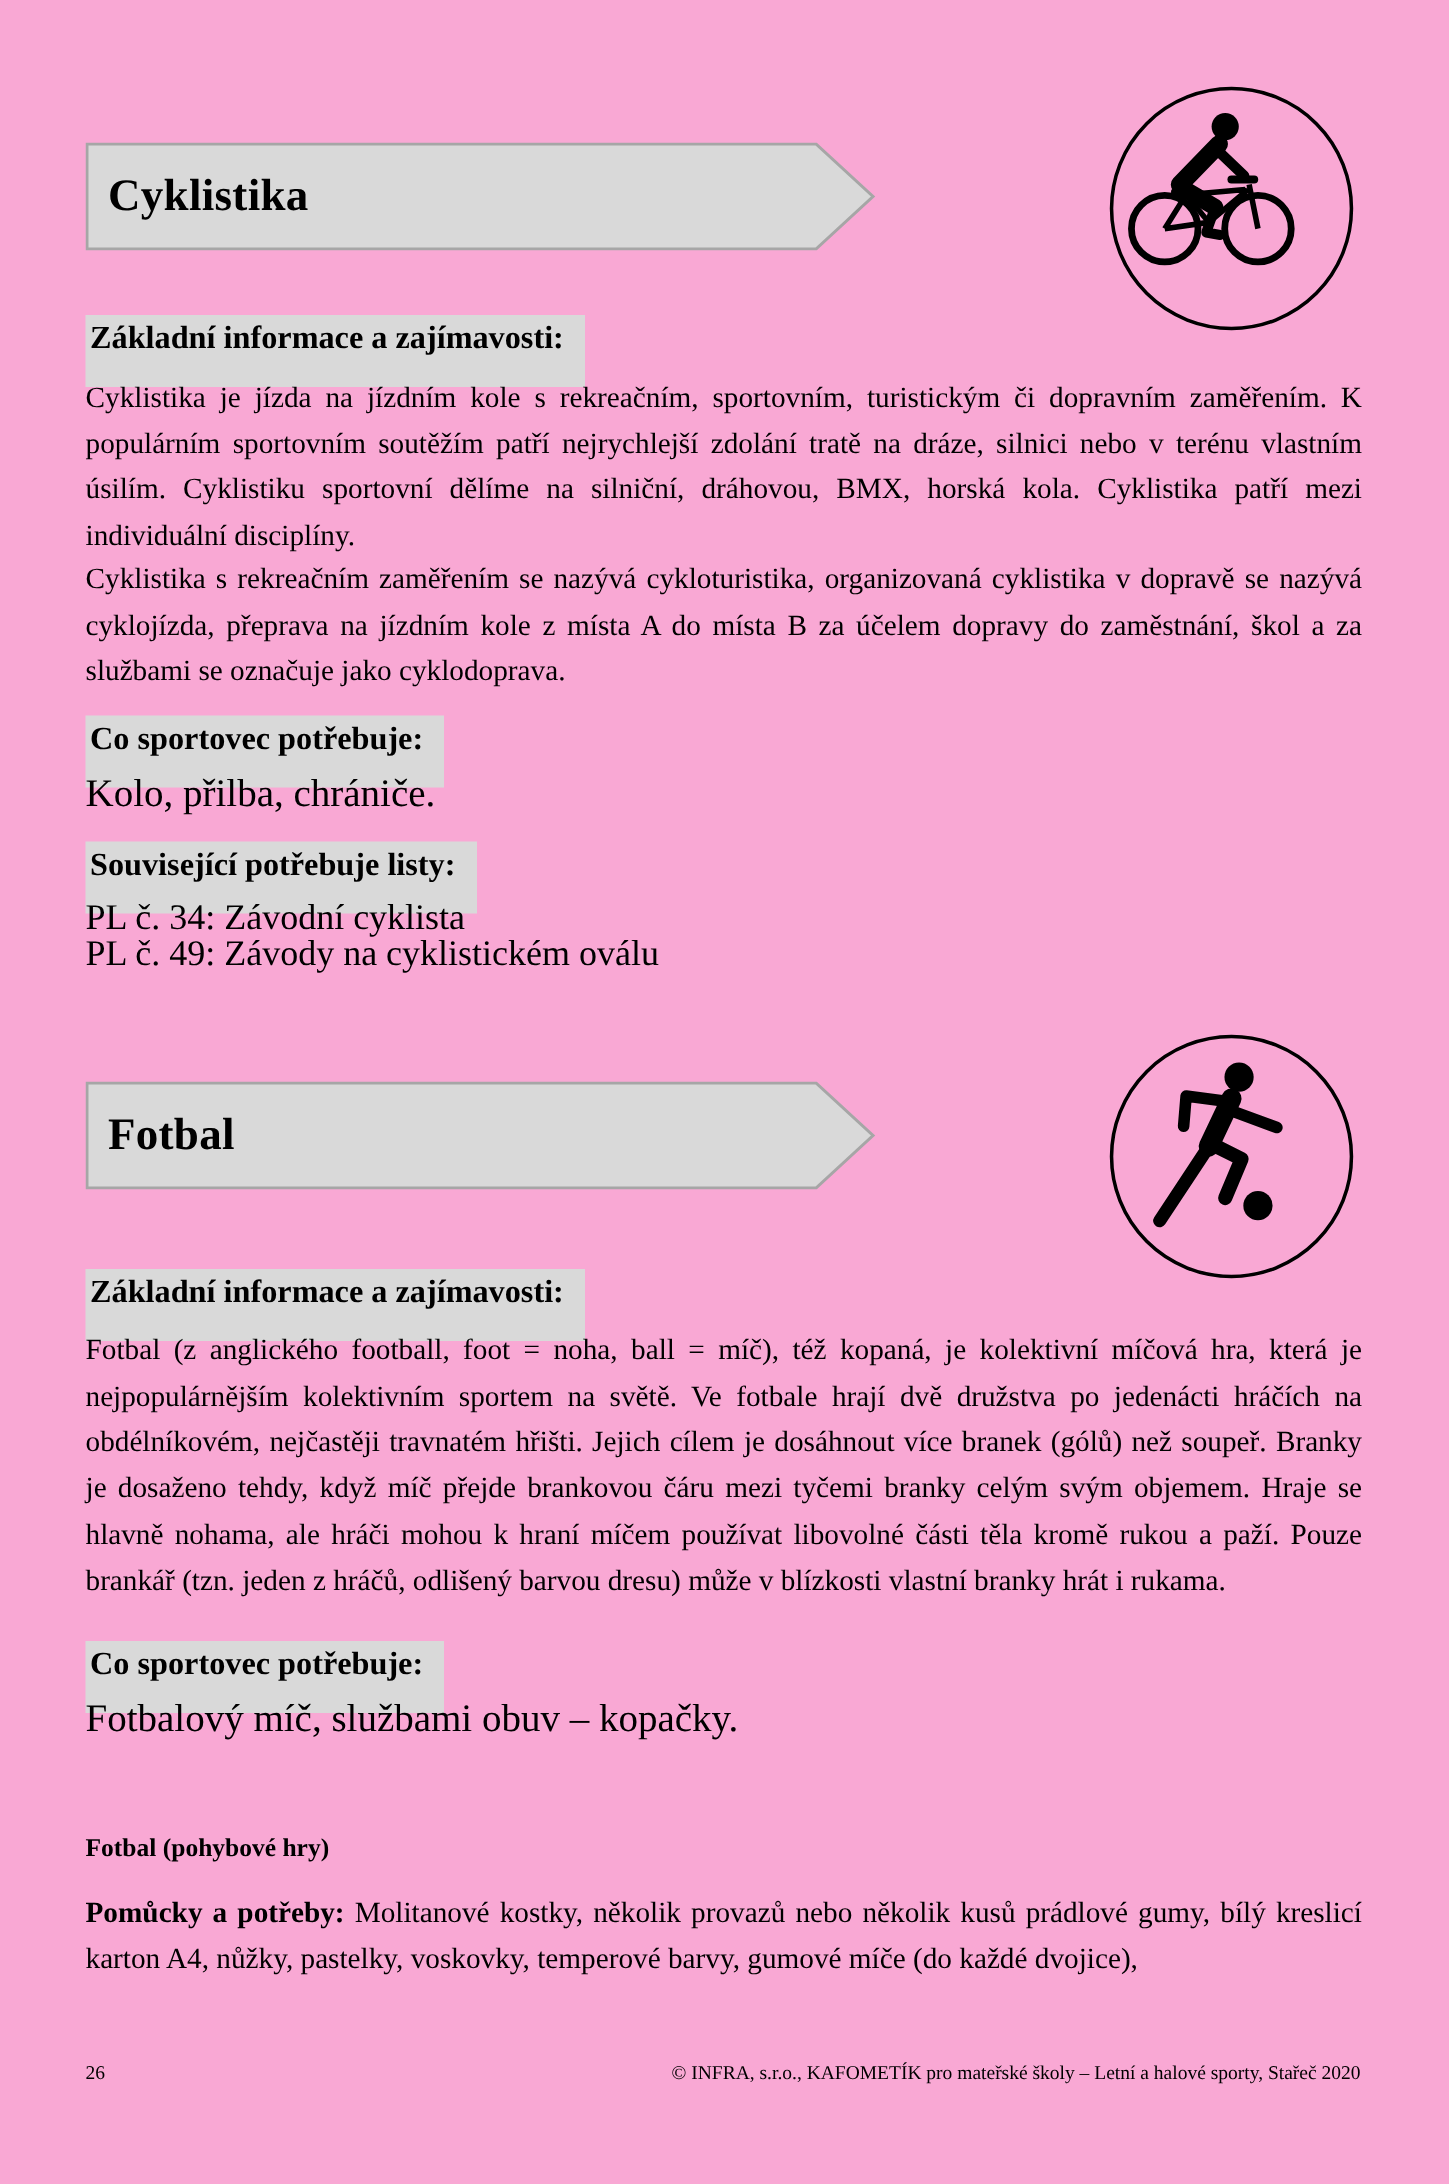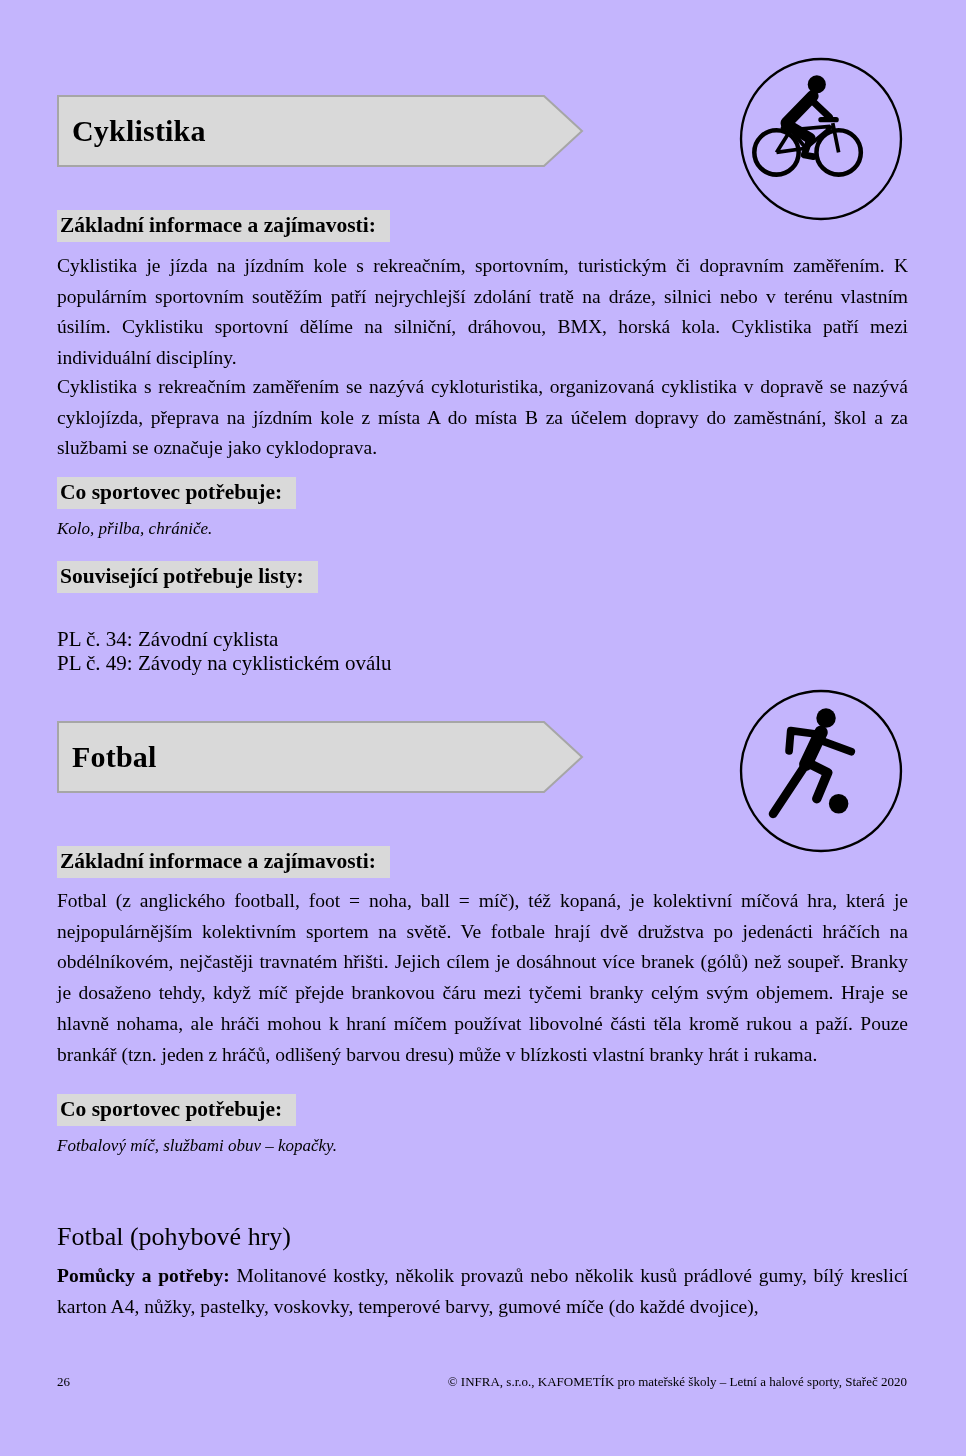--- a/index.html
+++ b/index.html
@@ -2,21 +2,21 @@
 <html><head>
 <meta charset="utf-8">
 <style>
   * { margin: 0; padding: 0; box-sizing: border-box; }
   html, body { background: #ffffff; }
   .page {
     position: relative;
     width: 966px;
     height: 1456px;
     margin: 0 auto;
-    background: #c4b5fd;
+    background: #f9a8d4;
     font-family: "Liberation Serif", serif;
     color: #000000;
     overflow: hidden;
   }
   .abs { position: absolute; }
 
   
   .banner { left: 57px; width: 527px; height: 72px; }
   .banner svg { position: absolute; left: 0; top: 0; }
   .banner .banner-title {
@@ -26,38 +26,38 @@
   }
 
   
   .sport-icon { left: 737px; width: 168px; height: 168px; }
 
   
   .sec-heading {
     left: 57px;
     font-size: 21.5px; font-weight: bold;
     background: #d9d9d9;
-    padding: 3px 14px 4px 3px;
+    padding: 3px 14px 20px 3px;
     display: inline-block;
     white-space: nowrap;
   }
 
   
   .para {
     left: 57px; width: 851px;
     font-size: 19.5px; line-height: 30.7px;
     text-align: justify;
   }
   .plain {
     left: 57px; width: 851px;
-    font-size: 17px; line-height: 25px; font-style: italic;
+    font-size: 26px; line-height: 25px;
   }
-  .ws-list { left: 57px; width: 851px; font-size: 21px; margin-top: 27px; }
+  .ws-list { left: 57px; width: 851px; font-size: 24px; }
   .ws-list .ws-item { line-height: 24.3px; }
-  .bold-line { left: 57px; width: 851px; font-size: 26px; font-weight: normal; }
+  .bold-line { left: 57px; width: 851px; font-size: 17px; font-weight: bold; }
   .equip-label { font-weight: bold; }
 
   
   .footer-page { left: 57px; top: 1374px; font-size: 13px; }
   .footer-copy { right: 59px; top: 1374px; font-size: 13px; white-space: nowrap; text-align: right; }
 </style>
 </head>
 <body>
 
 <div class="page">

